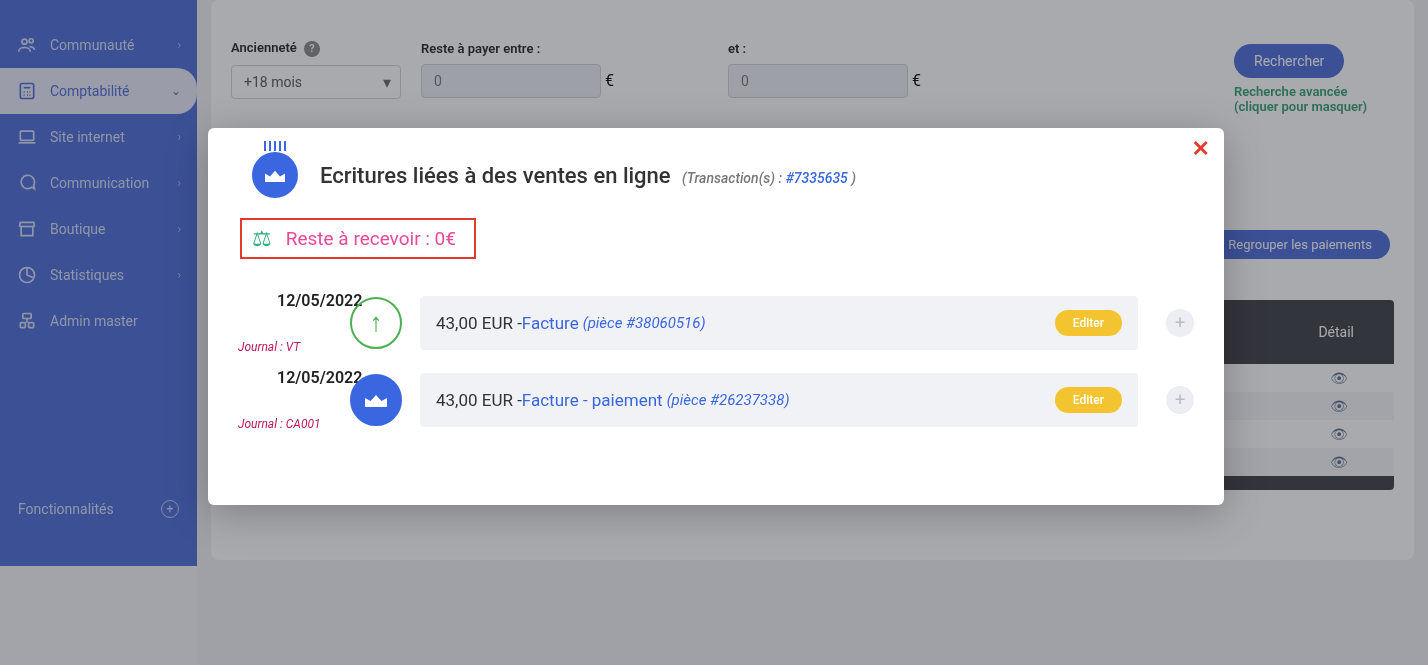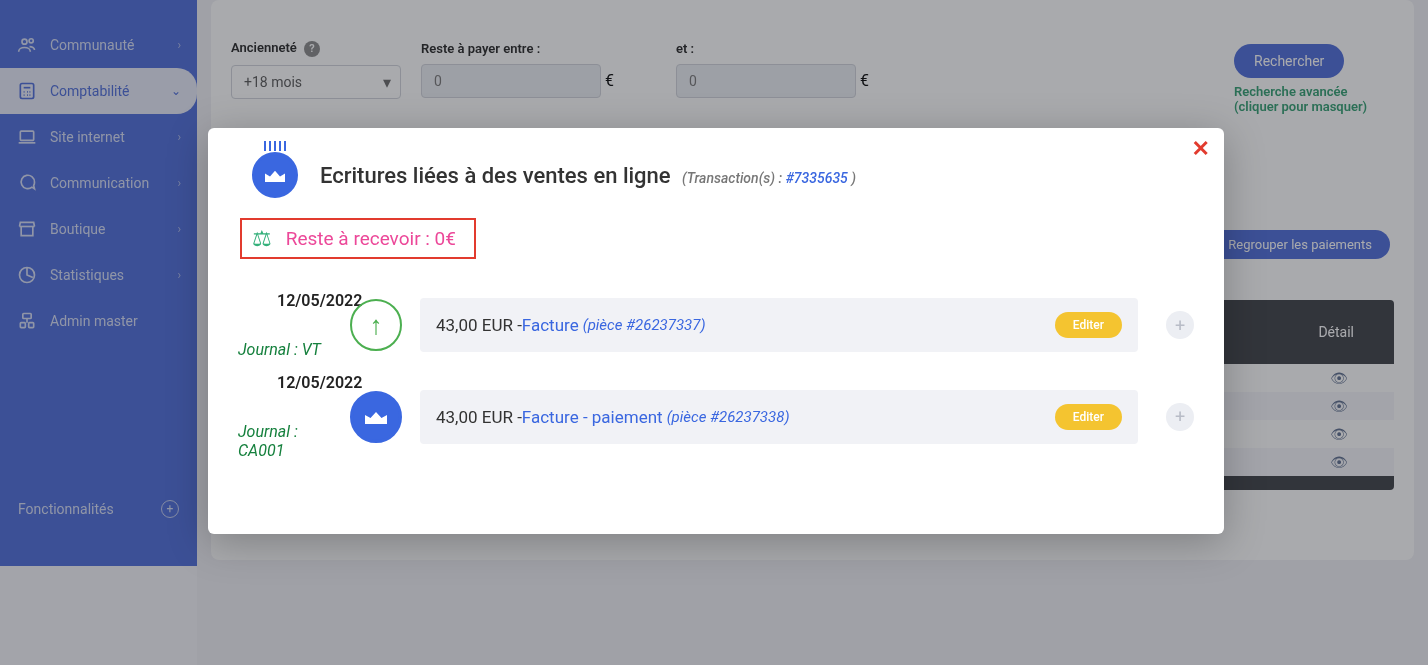--- a/index.html
+++ b/index.html
@@ -55,21 +55,21 @@
   .crown-inner { width:20px; height:14px; background:#fff; clip-path: polygon(0 100%, 0 40%, 25% 60%, 50% 20%, 75% 60%, 100% 40%, 100% 100%);}
   .modal-title { font-size:22px; color:#333; font-weight:500;}
   .modal-title .sub { font-size:14px; font-style:italic; color:#777; margin-left:6px;}
   .modal-title .sub a { color:#3a67e0; text-decoration:none;}
   .balance-box { display:inline-flex; align-items:center; gap:14px; border:2px solid #e23b2e; padding:6px 18px 6px 10px; margin:6px 0 18px 2px;}
   .scale-icon { color:#33b07a; font-size:22px;}
   .balance-text { color:#ec4899; font-size:19px; font-weight:400;}
   .entry { display:flex; align-items:center; gap:18px; margin:14px 0;}
   .entry-meta { width:94px; }
   .entry-date { font-size:16px; font-weight:600; color:#222;margin-left:39px;}
-  .entry-journal { font-size:16px; color:#15803d; font-style:italic;margin-top:30px;}
+  .entry-journal { font-size:12px; color:#be185d; font-style:italic;margin-top:30px;}
   .entry-icon { width:52px; height:52px; border-radius:50%; display:flex; align-items:center; justify-content:center;}
   .entry-icon.up { border:2px solid #4caf50; color:#4caf50; font-size:26px;}
   .entry-icon.crown { border:3px solid #3a67e0; background:#3a67e0;}
   .entry-icon.crown .crown-inner{ width:22px; height:15px;}
   .entry-body { flex:1; background:#f1f2f6; border-radius:4px; padding:14px 16px; display:flex; align-items:center; font-size:17px; color:#333;}
   .entry-body .link { color:#3a67e0;}
   .entry-body .piece { color:#3a67e0; font-style:italic; font-size:15px;}
   .btn-edit { background:#f4c430; color:#fff; border:none; border-radius:16px; padding:6px 18px; font-size:12px; margin-left:auto; cursor:pointer; font-weight:500;}
   .plus-circle { width:28px; height:28px; border-radius:50%; background:#eceef3; color:#b8bcc7; display:flex; align-items:center; justify-content:center; font-size:18px; margin-left:10px; cursor:pointer;}
 </style>
@@ -171,21 +171,21 @@
         <div class="select-wrap">
           <select class="select">
             <option>+18 mois</option>
           </select>
         </div>
       </div>
       <div class="filter-group">
         <label>Reste à payer entre :</label>
         <input class="text-input" placeholder="0" style=""> <span>€</span>
       </div>
-      <div class="filter-group" style="margin-left:42px;">
+      <div class="filter-group" style="margin-left:94px;">
         <label>et :</label>
         <input class="text-input" placeholder="0" style=""> <span>€</span>
       </div>
       <div class="right-actions">
         <div style="height:20px;"></div>
         <button class="btn-primary">Rechercher</button>
         <span class="adv-link">Recherche avancée (cliquer pour masquer)</span>
       </div>
     </div>
 
@@ -242,21 +242,21 @@
 
   <div class="entry">
     <div class="entry-meta">
       <div class="entry-date">12/05/2022</div>
       <div class="entry-journal">Journal : VT</div>
     </div>
     <div class="entry-icon up">↑</div>
     <div class="entry-body">
       <span>43,00 EUR - </span>
       <span class="link">Facture</span>
-      <span class="piece" style="margin-left:4px;"> (pièce #26237337)</span>
+      <span class="piece" style="margin-left:4px;"> (pièce #38060516)</span>
       <button class="btn-edit">Editer</button>
     </div>
     <div class="plus-circle">+</div>
   </div>
 
   <div class="entry">
     <div class="entry-meta">
       <div class="entry-date">12/05/2022</div>
       <div class="entry-journal">Journal : CA001</div>
     </div>

